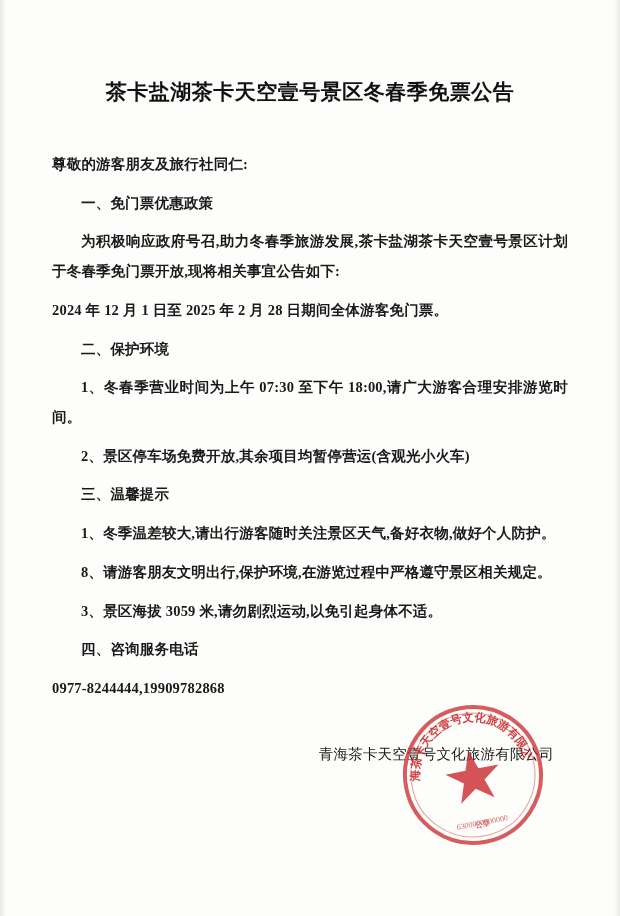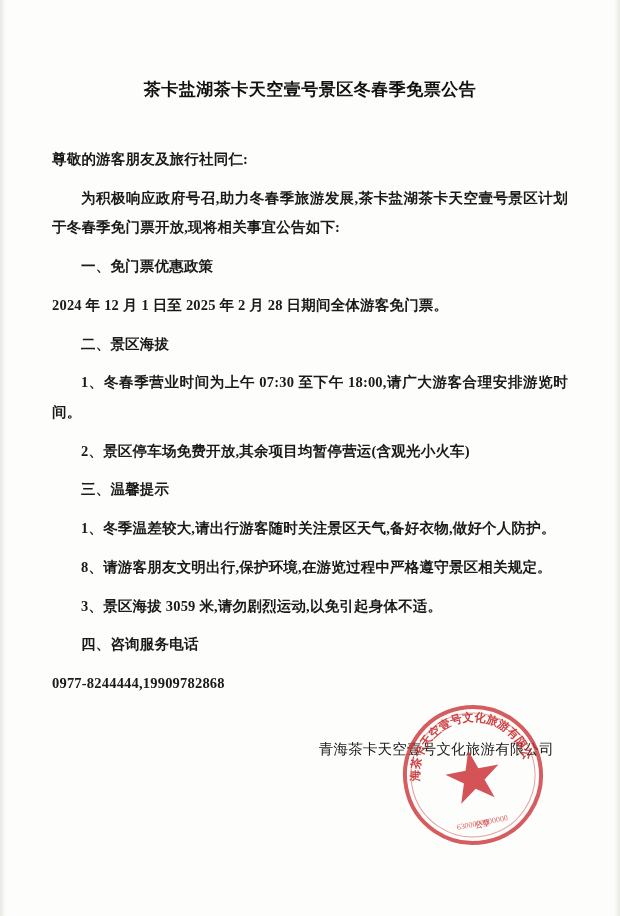--- a/index.html
+++ b/index.html
@@ -18,21 +18,21 @@
   .page {
     position: relative;
     width: 620px;
     height: 916px;
     background: #fdfdfb;
     box-sizing: border-box;
     padding: 78px 52px 0 52px;
   }
   .doc-title {
     text-align: center;
-    font-size: 17px;
+    font-size: 21px;
     font-weight: bold;
     letter-spacing: 0.5px;
     color: #111;
     margin: 0 0 44px 0;
     font-family: "Liberation Serif", "DejaVu Serif", serif;
   }
   .para {
     font-size: 14.5px;
     line-height: 2.05;
     color: #1a1a1a;
@@ -102,26 +102,26 @@
 <body>
 
 <div class="page">
   <div class="paper-edge-l"></div>
   <div class="paper-edge-r"></div>
 
   <h1 class="doc-title">茶卡盐湖茶卡天空壹号景区冬春季免票公告</h1>
 
   <p class="para noindent">尊敬的游客朋友及旅行社同仁:</p>
 
+  <p class="para indent">一、免门票优惠政策</p>
+
   <p class="para indent">为积极响应政府号召,助力冬春季旅游发展,茶卡盐湖茶卡天空壹号景区计划于冬春季免门票开放,现将相关事宜公告如下:</p>
-
-  <p class="para indent">一、免门票优惠政策</p>
   <p class="para noindent">2024 年 12 月 1 日至 2025 年 2 月 28 日期间全体游客免门票。</p>
 
-  <p class="para indent">二、景区海拔</p>
+  <p class="para indent">二、保护环境</p>
   <p class="para indent">1、冬春季营业时间为上午 07:30 至下午 18:00,请广大游客合理安排游览时间。</p>
   <p class="para indent">2、景区停车场免费开放,其余项目均暂停营运(含观光小火车)</p>
 
   <p class="para indent">三、温馨提示</p>
   <p class="para indent">1、冬季温差较大,请出行游客随时关注景区天气,备好衣物,做好个人防护。</p>
   <p class="para indent">8、请游客朋友文明出行,保护环境,在游览过程中严格遵守景区相关规定。</p>
   <p class="para indent">3、景区海拔 3059 米,请勿剧烈运动,以免引起身体不适。</p>
 
   <p class="para indent">四、咨询服务电话</p>
   <p class="para noindent">0977-8244444,19909782868</p>

